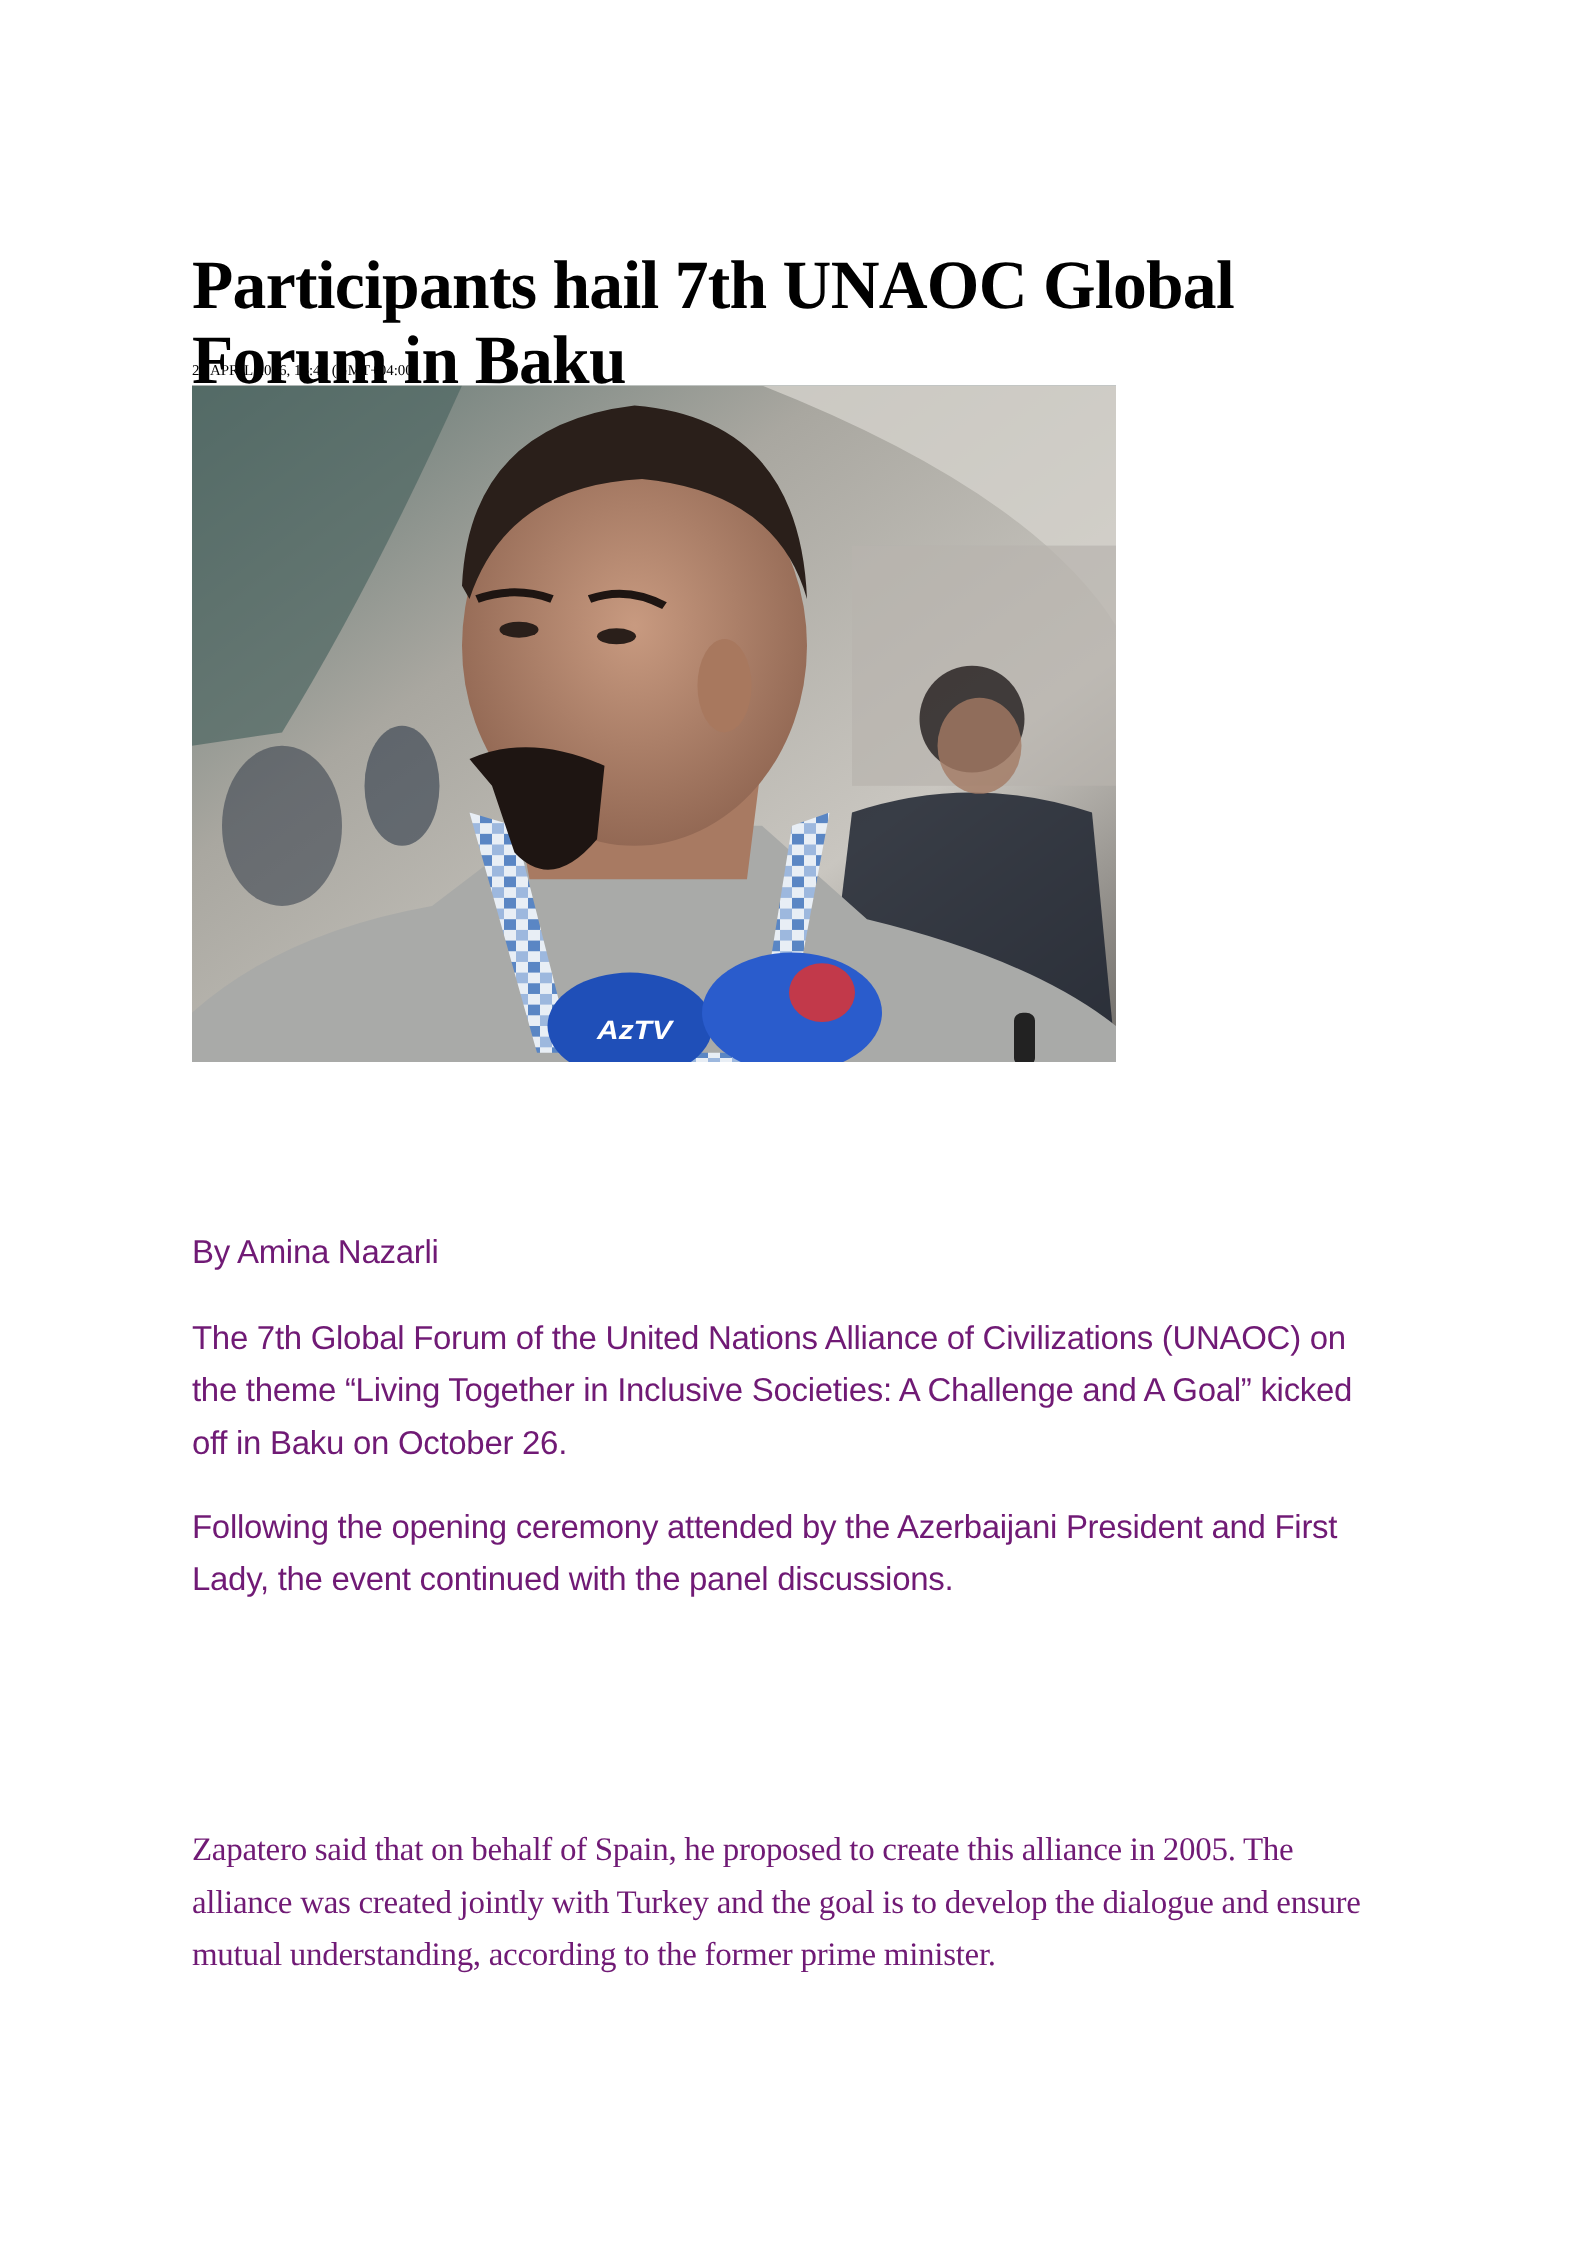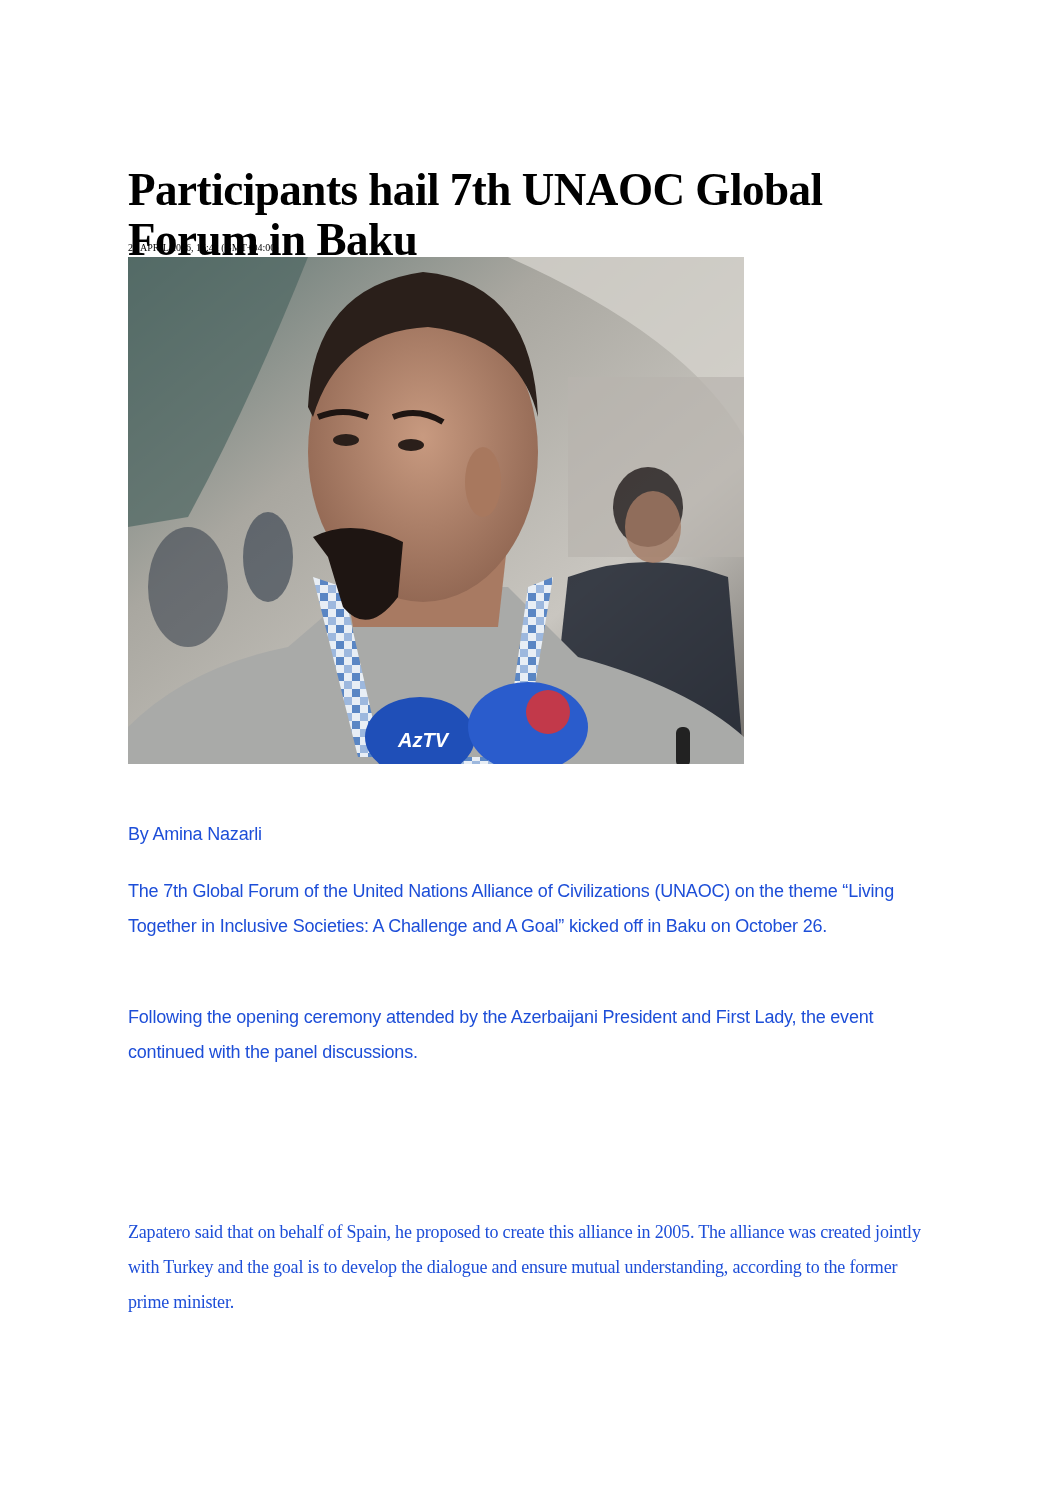--- a/index.html
+++ b/index.html
@@ -9,27 +9,27 @@
     position:absolute; left:128px; top:134px; width:800px;
     font-family:"Liberation Serif", serif; font-weight:bold;
     font-size:46px; line-height:50px; color:#000; letter-spacing:-0.5px;
     transform:scaleX(0.98); transform-origin:left top;
   }
   .dateline {
     position:absolute; left:128px; top:240px;
     font-family:"Liberation Serif", serif; font-size:10px; line-height:16px; color:#000;
   }
   .photo {
-    position:absolute; left:128px; top:257px; width:616px; height:507px; overflow:hidden;
+    position:absolute; left:128px; top:257px; width:616px; height:451px; overflow:hidden;
     background:#8a9490;
   }
   .photo svg { display:block; width:100%; height:100%; }
   .byline, .para {
     position:absolute; left:128px; width:800px;
-    font-family:"Liberation Sans", sans-serif; font-size:18px; line-height:35px; color:#1d4ed8;
+    font-family:"Liberation Sans", sans-serif; font-size:22px; line-height:35px; color:#701a75;
     letter-spacing:-0.2px;
   }
   .byline { top:817px; }
   .p1 { top:874px; }
   .p2 { top:1000px; }
   .p3 { top:1090px; }
   .p4 { top:1215px;font-family:Liberation Serif, serif; }
 </style>
 </head>
 <body>

